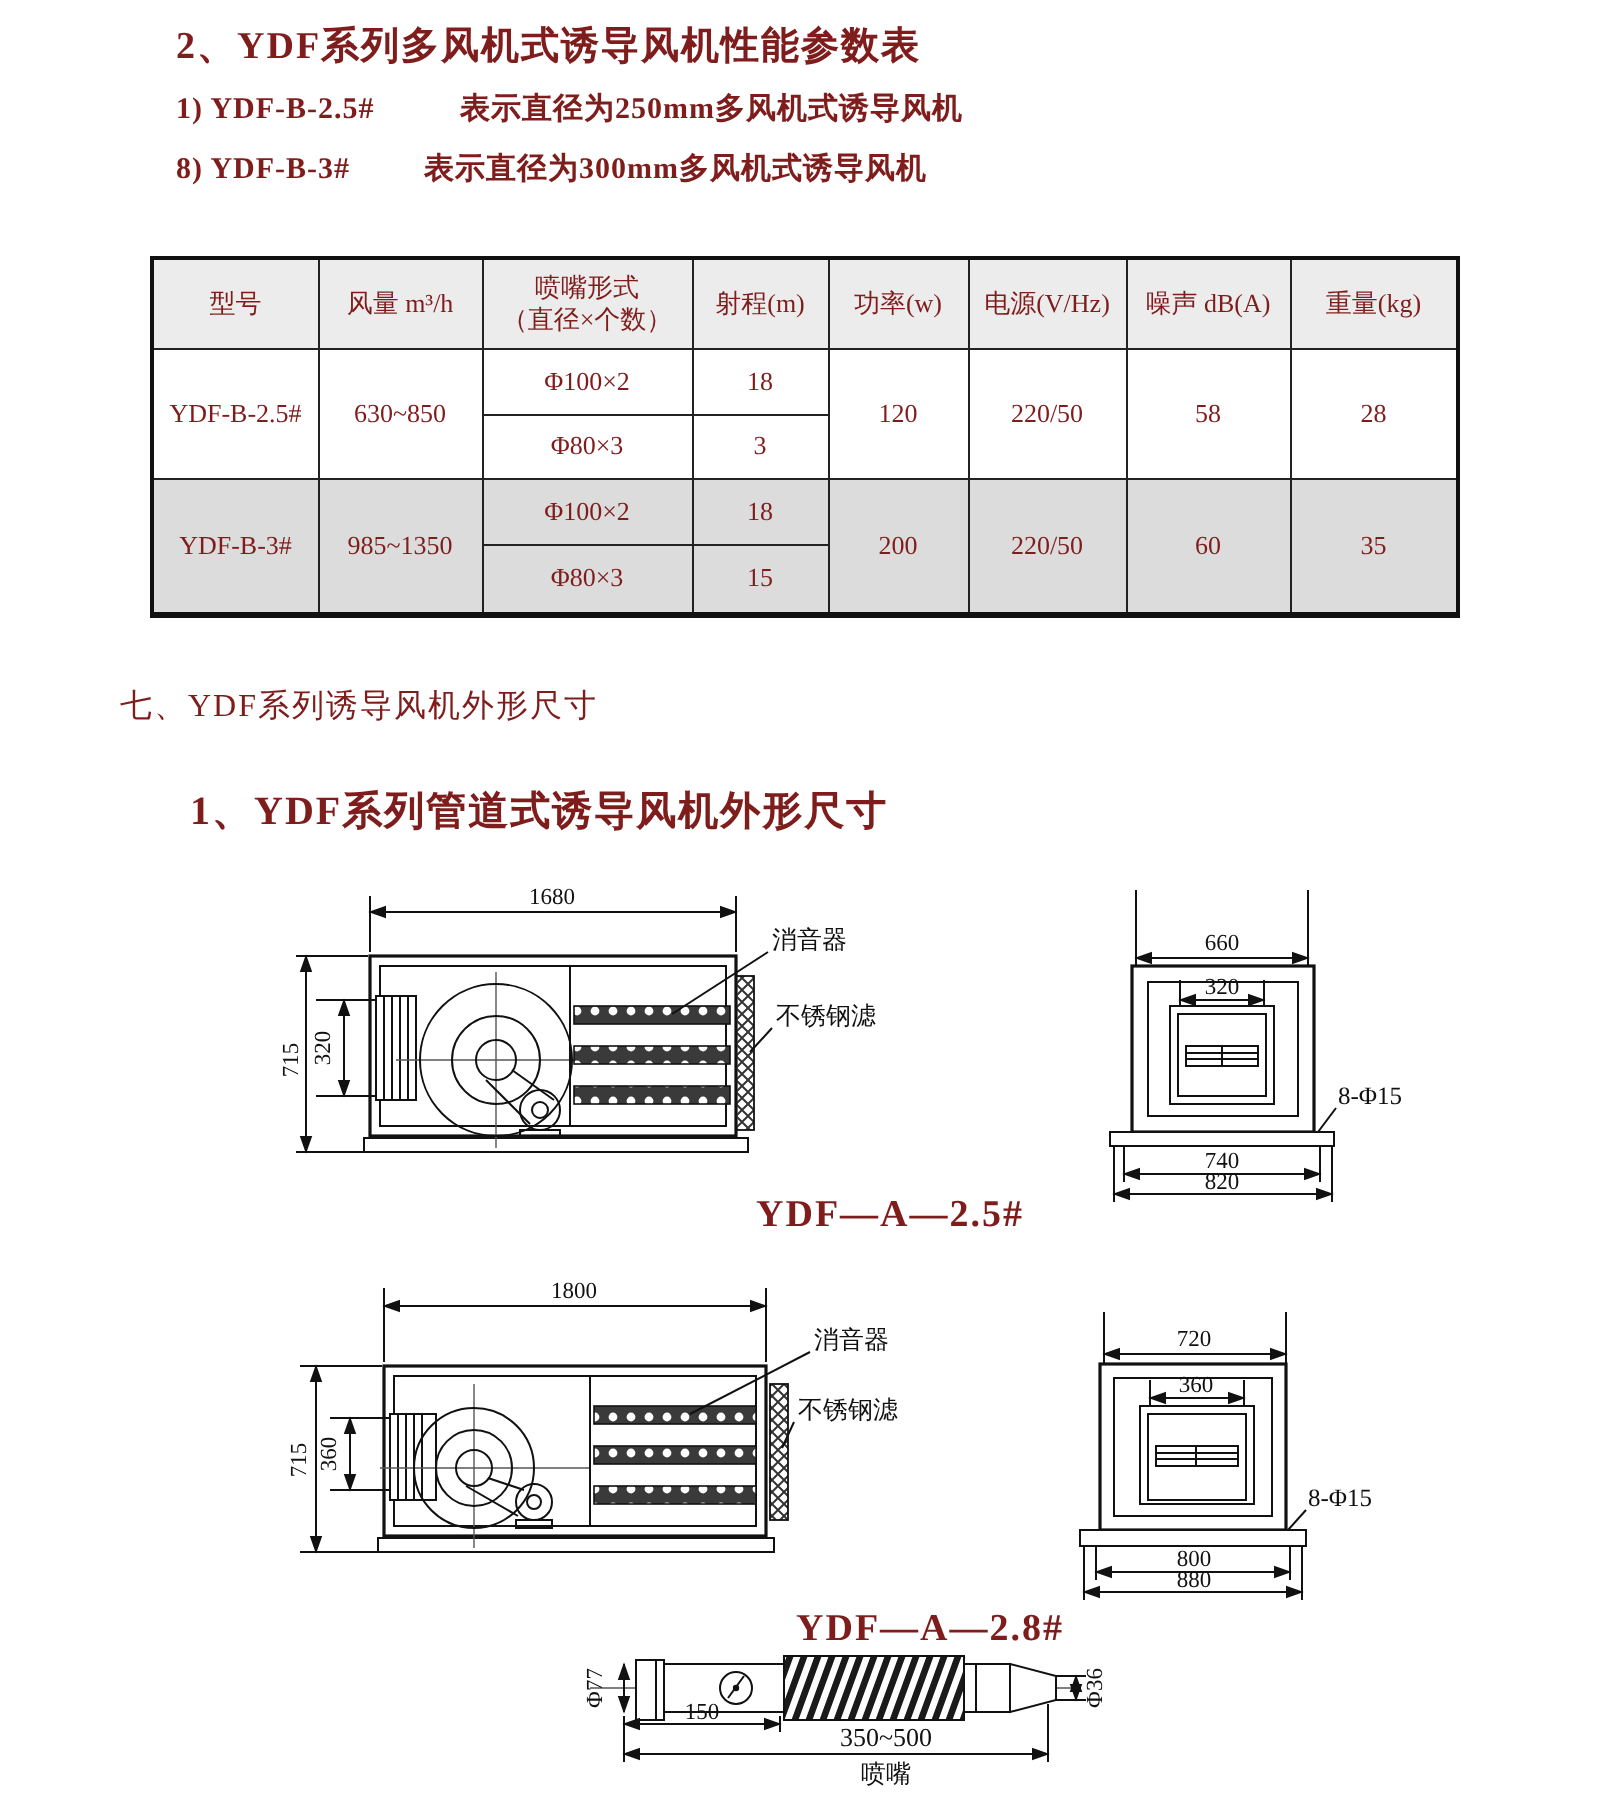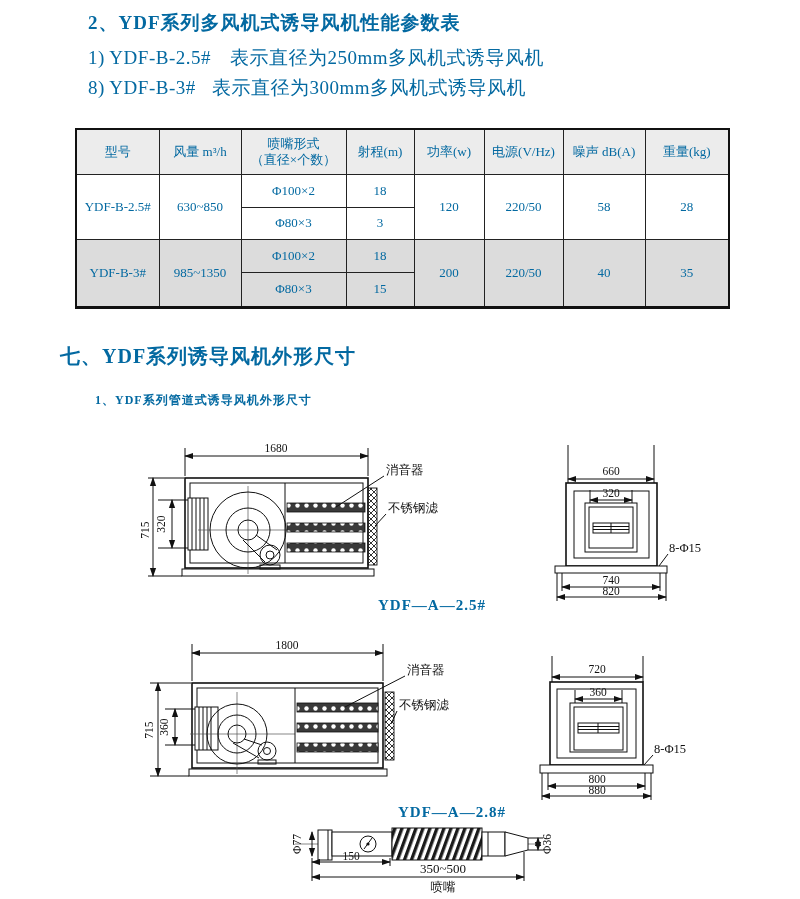--- a/index.html
+++ b/index.html
@@ -1,28 +1,28 @@
 <!DOCTYPE html>
 <html><head>
 <meta charset="utf-8">
 <style>
   html,body{margin:0;padding:0;background:#fff;}
   .page{position:relative;width:800px;height:899px;background:#fff;overflow:hidden;
-        font-family:"Liberation Serif","DejaVu Serif",serif;color:#0369a1;}
+        font-family:"Liberation Serif","DejaVu Serif",serif;color:#7f1d1d;}
   .abs{position:absolute;}
   .h1{left:88px;top:10px;font-size:19px;font-weight:bold;letter-spacing:1px;}
-  .note{font-size:19px;letter-spacing:.5px;}
+  .note{font-size:15px;letter-spacing:.5px;font-weight:bold;}
   .note1{left:88px;top:45px;}
   .note2{left:88px;top:75px;}
   .note .ncode{display:inline-block;}
   .note1 .ncode{width:142px;}
   .note2 .ncode{width:124px;}
-  .h2{left:60px;top:343px;font-size:20px;font-weight:bold;letter-spacing:1px;}
-  .h3{left:95px;top:392px;font-size:12px;font-weight:bold;letter-spacing:1px;}
-  .cap{font-size:15px;font-weight:bold;letter-spacing:1px;}
+  .h2{left:60px;top:343px;font-size:16px;font-weight:normal;letter-spacing:1px;}
+  .h3{left:95px;top:392px;font-size:20px;font-weight:bold;letter-spacing:1px;}
+  .cap{font-size:19px;font-weight:bold;letter-spacing:1px;}
   .cap1{left:378px;top:597px;}
   .cap2{left:398px;top:804px;text-align:center;}
   table.spec{position:absolute;left:75px;top:128px;width:653px;border-collapse:collapse;
              table-layout:fixed;border:2.5px solid #111;border-bottom-width:3.5px;}
   table.spec td{border:1px solid #222;text-align:center;vertical-align:middle;
                 font-size:13px;padding:0;line-height:1.25;}
   tr.thead td{height:44px;background:#ececec;}
   tr.r1a td{height:32px;} tr.r1b td{height:31px;}
   tr.r2a td{height:32px;} tr.r2b td{height:33px;}
   tr.gray td{background:#dcdcdc;}
@@ -91,21 +91,21 @@
       <td>Φ80×3</td>
       <td>3</td>
     </tr>
     <tr class="r2a gray">
       <td rowspan="2">YDF-B-3#</td>
       <td rowspan="2">985~1350</td>
       <td>Φ100×2</td>
       <td>18</td>
       <td rowspan="2">200</td>
       <td rowspan="2">220/50</td>
-      <td rowspan="2">40</td>
+      <td rowspan="2">60</td>
       <td rowspan="2">35</td>
     </tr>
     <tr class="r2b gray">
       <td>Φ80×3</td>
       <td>15</td>
     </tr>
   </tbody>
     </table>
 
   <div class="abs h2">七、YDF系列诱导风机外形尺寸</div>

